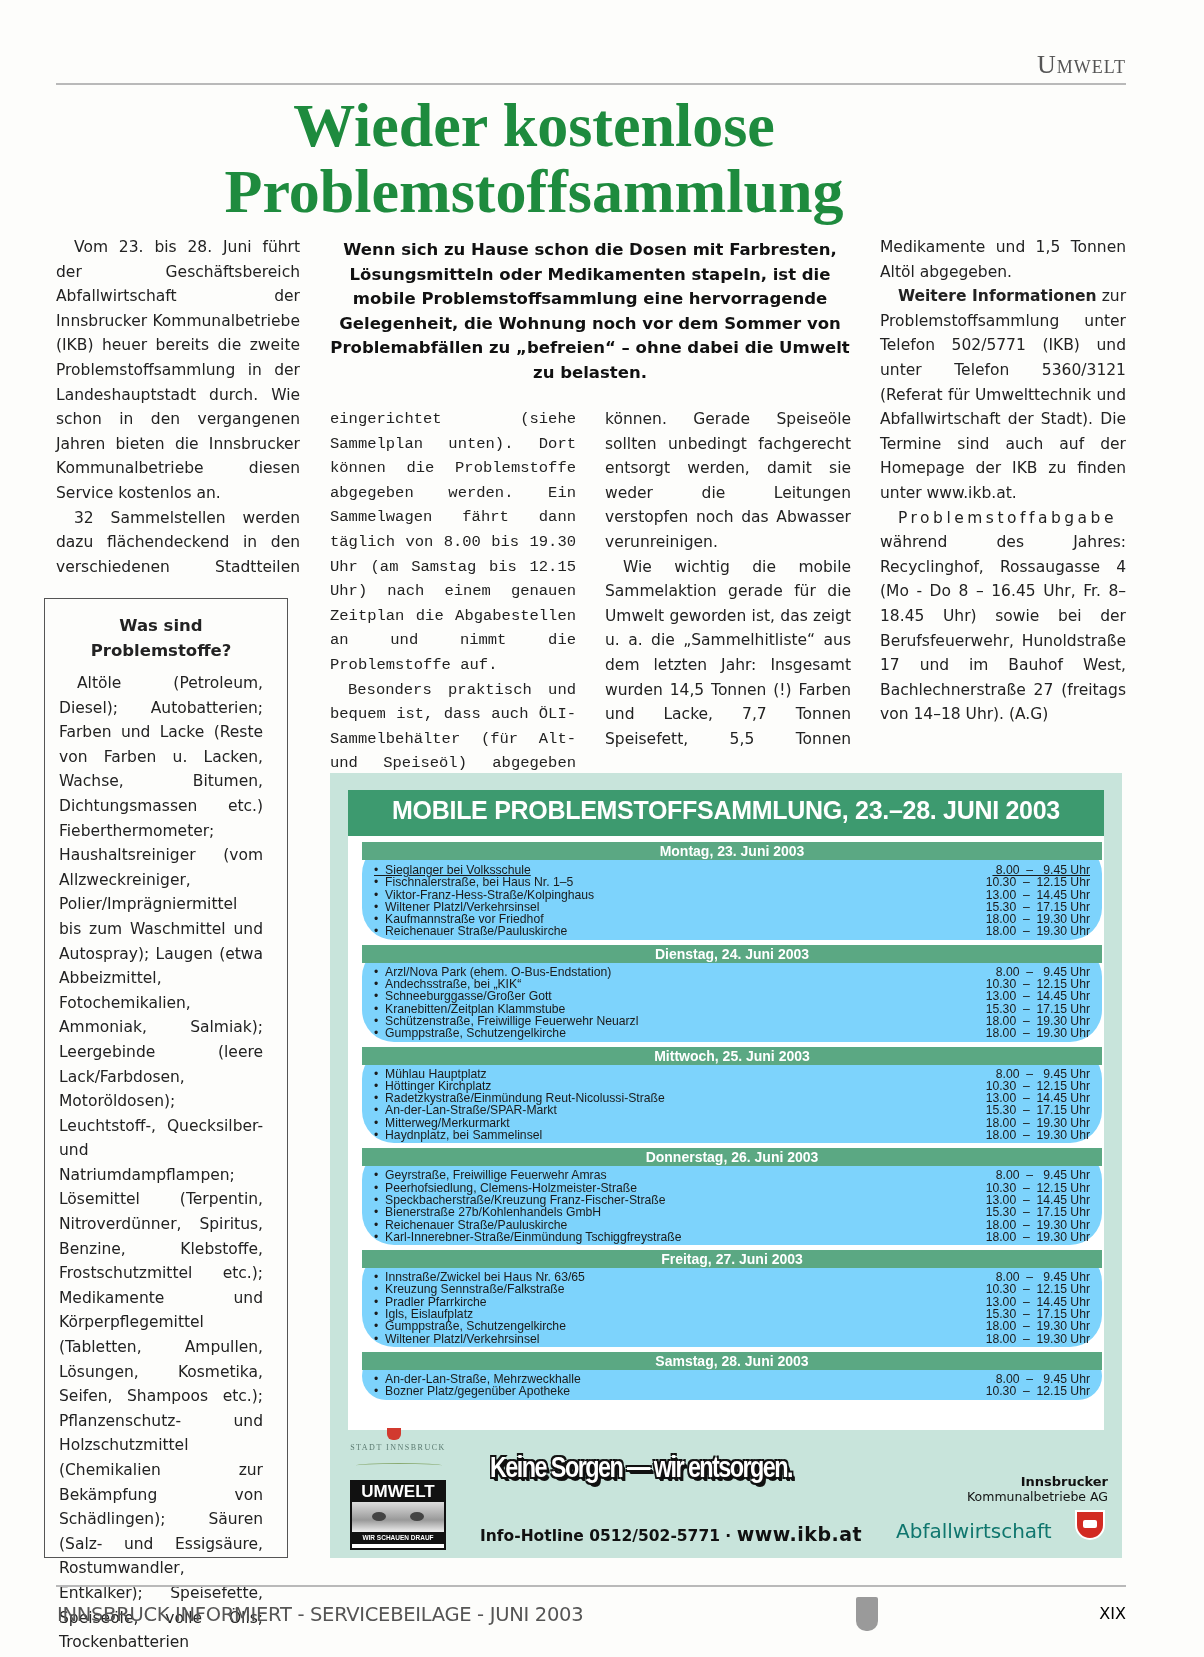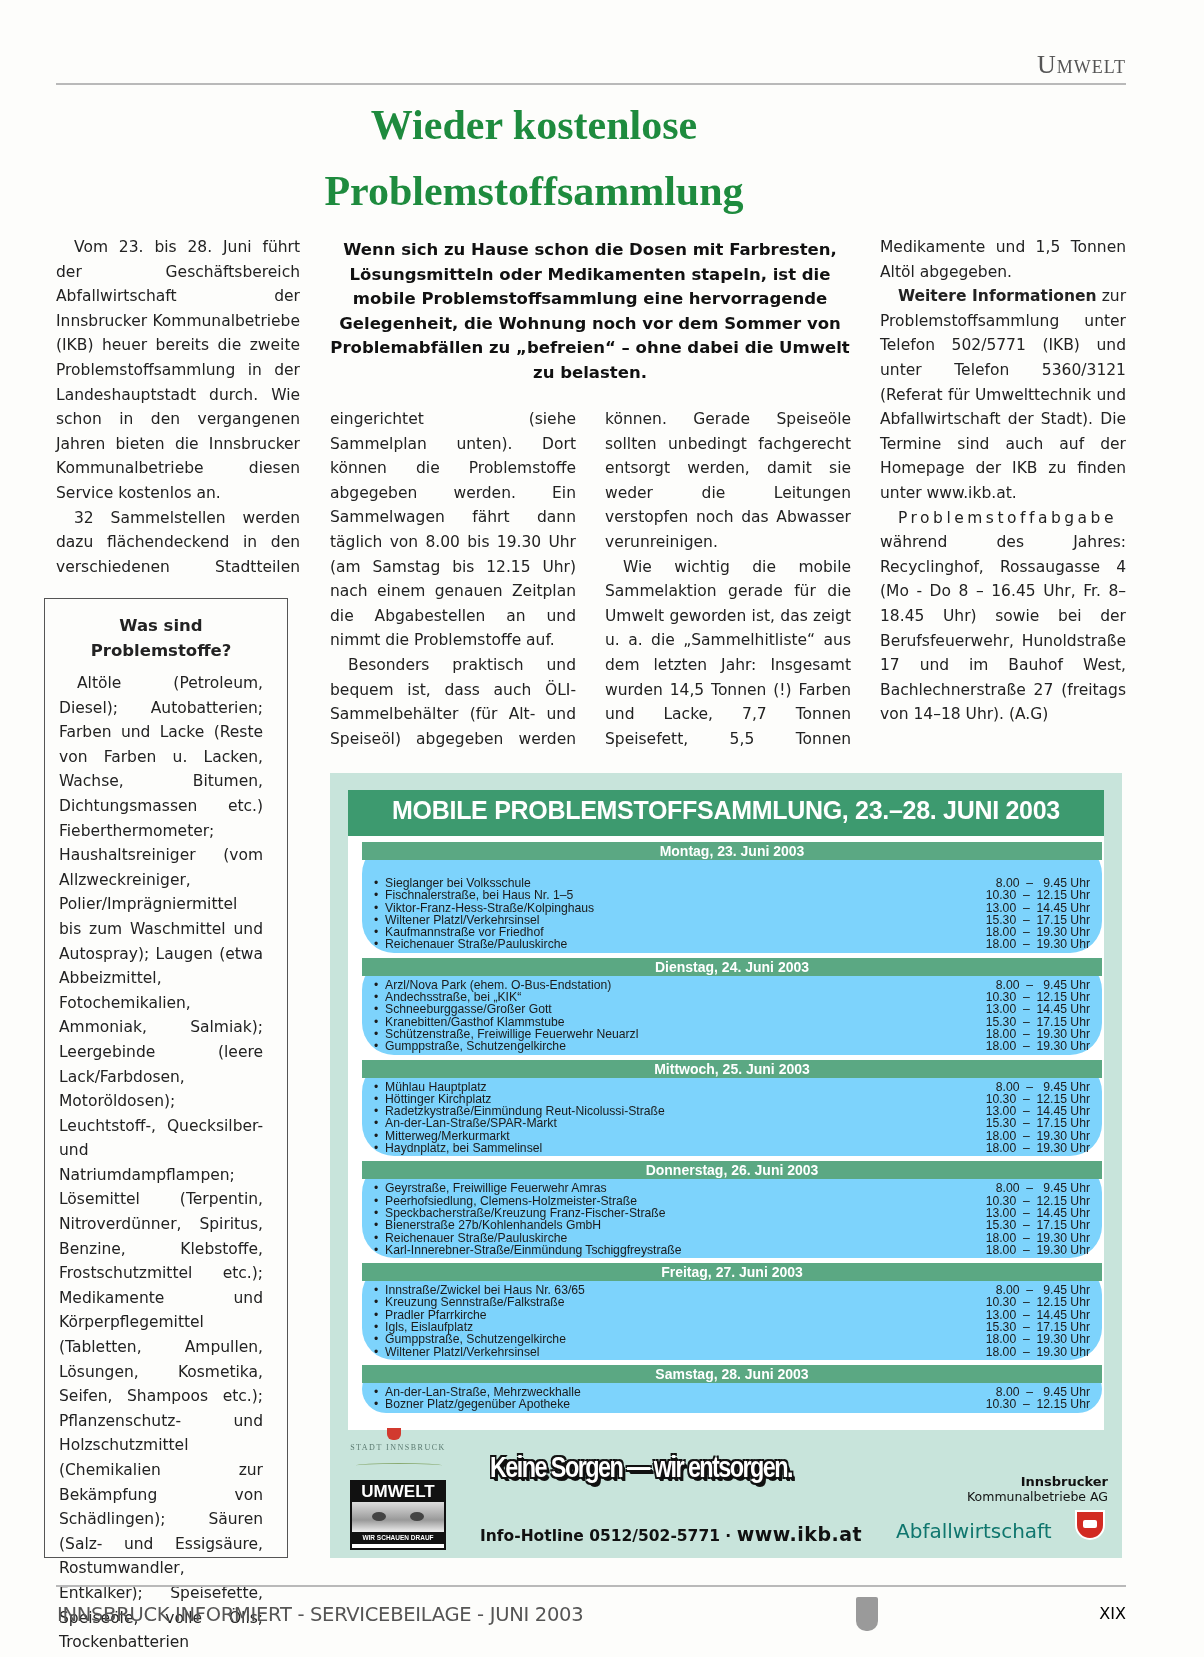--- a/index.html
+++ b/index.html
@@ -1,20 +1,20 @@
 <!DOCTYPE html>
 <html><head>
 <meta charset="utf-8">
 <style>
   html, body { margin:0; padding:0; }
   body { width:1204px; height:1657px; background:#fdfdfb; position:relative; overflow:hidden; color:#1b1b1b; font-family:"DejaVu Sans", sans-serif; }
   .abs { position:absolute; }
   .section-label { right:78px; top:50px; font-family:"Liberation Serif", serif; font-size:26px; color:#555; letter-spacing:1px; font-variant:small-caps; }
   .rule-top { left:56px; top:83px; width:1070px; height:2px; background:#b9b9b9; }
-  .headline { left:0; top:92px; width:1068px; text-align:center; font-family:"Liberation Serif", serif; font-weight:bold; color:#1e8b3e; font-size:42px; line-height:66px; }
+  .headline { left:0; top:92px; width:1068px; text-align:center; font-family:"Liberation Serif", serif; font-weight:bold; color:#1e8b3e; font-size:62px; line-height:66px; }
   .col { font-family:"DejaVu Sans", sans-serif; font-size:15.5px; line-height:24.6px; color:#222; text-align:justify; }
   .col p { margin:0; text-indent:18px; }
   .col p.noind { text-indent:0; }
   .lead { left:330px; top:238px; width:520px; text-align:center; font-weight:bold; font-size:16.5px; line-height:24.5px; color:#111; }
   .box { left:44px; top:598px; width:244px; height:960px; border:1.5px solid #555; box-sizing:border-box; padding:14px 24px 10px 14px; }
   .box h3 { margin:0 0 8px 0; text-align:center; font-size:16.5px; line-height:25px; font-weight:bold; }
   .panel { left:330px; top:773px; width:792px; height:785px; background:#c8e4db; }
   .panel-inner { left:348px; top:790px; width:756px; height:640px; background:#fff; }
   .banner { left:348px; top:790px; width:756px; height:46px; background:#3d9a6f; color:#fff; font-weight:bold; font-size:25px; line-height:40px; text-align:center; font-family:"Liberation Sans", sans-serif; letter-spacing:-0.3px; }
   .schedule { left:362px; top:842px; width:740px; }
@@ -59,21 +59,21 @@
   <div>Problemstoffsammlung</div>
 </div>
 
 <div class="abs col" style="left:56px; top:235px; width:244px;">
   <p>Vom 23. bis 28. Juni führt der Geschäftsbereich Abfallwirtschaft der Innsbrucker Kommunalbetriebe (IKB) heuer bereits die zweite Problemstoffsammlung in der Landeshauptstadt durch. Wie schon in den vergangenen Jahren bieten die Innsbrucker Kommunalbetriebe diesen Service kostenlos an.</p>
   <p style="text-align-last:justify;">32 Sammelstellen werden dazu flächendeckend in den verschiedenen Stadtteilen</p>
 </div>
 
 <div class="abs lead">Wenn sich zu Hause schon die Dosen mit Farbresten, Lösungsmitteln oder Medikamenten stapeln, ist die mobile Problemstoffsammlung eine hervorragende Gelegenheit, die Wohnung noch vor dem Sommer von Problemabfällen zu „befreien“ – ohne dabei die Umwelt zu belasten.</div>
 
-<div class="abs col" style="left:330px; top:407px; width:246px;">
+<div class="abs col" style="left:330px; top:407px; width:246px;font-family:Liberation Mono, monospace;">
   <p class="noind">eingerichtet (siehe Sammelplan unten). Dort können die Problemstoffe abgegeben werden. Ein Sammelwagen fährt dann täglich von 8.00 bis 19.30 Uhr (am Samstag bis 12.15 Uhr) nach einem genauen Zeitplan die Abgabestellen an und nimmt die Problemstoffe auf.</p>
   <p style="text-align-last:justify;">Besonders praktisch und bequem ist, dass auch ÖLI-Sammelbehälter (für Alt- und Speiseöl) abgegeben werden</p>
 </div>
 
 <div class="abs col" style="left:605px; top:407px; width:246px;">
   <p class="noind">können. Gerade Speiseöle sollten unbedingt fachgerecht entsorgt werden, damit sie weder die Leitungen verstopfen noch das Abwasser verunreinigen.</p>
   <p style="text-align-last:justify;">Wie wichtig die mobile Sammelaktion gerade für die Umwelt geworden ist, das zeigt u. a. die „Sammelhitliste“ aus dem letzten Jahr: Insgesamt wurden 14,5 Tonnen (!) Farben und Lacke, 7,7 Tonnen Speisefett, 5,5 Tonnen</p>
 </div>
 
 <div class="abs col" style="left:880px; top:235px; width:246px;">
@@ -90,21 +90,21 @@
   <p>Altöle (Petroleum, Diesel); Autobatterien; Farben und Lacke (Reste von Farben u. Lacken, Wachse, Bitumen, Dichtungsmassen etc.) Fieberthermometer; Haushaltsreiniger (vom Allzweckreiniger, Polier/Imprägniermittel bis zum Waschmittel und Autospray); Laugen (etwa Abbeizmittel, Fotochemikalien, Ammoniak, Salmiak); Leergebinde (leere Lack/Farbdosen, Motoröldosen); Leuchtstoff-, Quecksilber- und Natriumdampflampen; Lösemittel (Terpentin, Nitroverdünner, Spiritus, Benzine, Klebstoffe, Frostschutzmittel etc.); Medikamente und Körperpflegemittel (Tabletten, Ampullen, Lösungen, Kosmetika, Seifen, Shampoos etc.); Pflanzenschutz- und Holzschutzmittel (Chemikalien zur Bekämpfung von Schädlingen); Säuren (Salz- und Essigsäure, Rostumwandler, Entkalker); Speisefette, Speiseöle, volle Ölis; Trockenbatterien (Konsumbatterien, Knopfzellen, Kleinakkus).</p>
 </div>
 
 <div class="abs panel"></div>
 <div class="abs panel-inner"></div>
 <div class="abs banner">MOBILE PROBLEMSTOFFSAMMLUNG, 23.–28. JUNI 2003</div>
 
 <div class="abs schedule" id="schedule">
     <div class="day">
       <div class="day-head">Montag, 23. Juni 2003</div>
-      <div class="entry" style="padding-top: 17px;">
+      <div class="entry" style="padding-top: 4px; text-decoration: underline;">
         <span class="loc">Sieglanger bei Volksschule</span>
         <span class="time"> 8.00  –   9.45 Uhr</span>
       </div>
       <div class="entry">
         <span class="loc">Fischnalerstraße, bei Haus Nr. 1–5</span>
         <span class="time">10.30  –  12.15 Uhr</span>
       </div>
       <div class="entry">
         <span class="loc">Viktor-Franz-Hess-Straße/Kolpinghaus</span>
         <span class="time">13.00  –  14.45 Uhr</span>
@@ -130,21 +130,21 @@
       </div>
       <div class="entry">
         <span class="loc">Andechsstraße, bei „KIK“</span>
         <span class="time">10.30  –  12.15 Uhr</span>
       </div>
       <div class="entry">
         <span class="loc">Schneeburggasse/Großer Gott</span>
         <span class="time">13.00  –  14.45 Uhr</span>
       </div>
       <div class="entry">
-        <span class="loc">Kranebitten/Gasthof Klammstube</span>
+        <span class="loc">Kranebitten/Zeitplan Klammstube</span>
         <span class="time">15.30  –  17.15 Uhr</span>
       </div>
       <div class="entry">
         <span class="loc">Schützenstraße, Freiwillige Feuerwehr Neuarzl</span>
         <span class="time">18.00  –  19.30 Uhr</span>
       </div>
       <div class="entry">
         <span class="loc">Gumppstraße, Schutzengelkirche</span>
         <span class="time">18.00  –  19.30 Uhr</span>
       </div>

